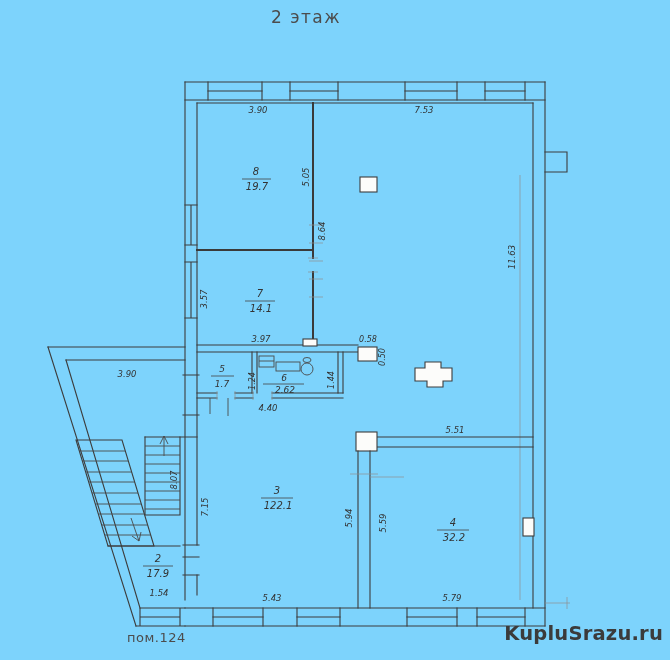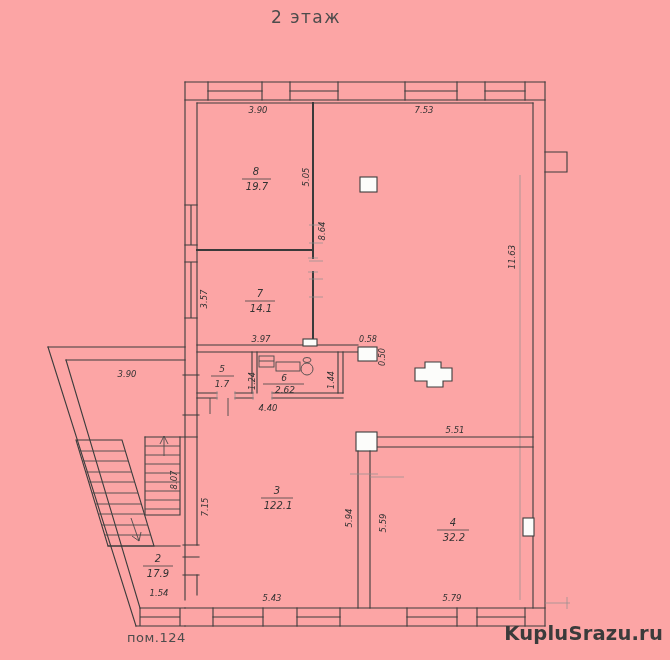--- a/index.html
+++ b/index.html
@@ -1,19 +1,19 @@
 <!DOCTYPE html>
 <html><head>
 <meta charset="utf-8">
 <style>
   html,body{margin:0;padding:0;}
   body{background:#e9e9e9;}
   .page{
     position:relative;width:670px;height:660px;margin:0 auto;
-    background:#fca5a5;overflow:hidden;
+    background:#7dd3fc;overflow:hidden;
     font-family:"DejaVu Sans", sans-serif;
   }
   svg{position:absolute;left:0;top:0;}
   
   .w{stroke:#3d3d3d;stroke-width:1.1;fill:none;stroke-linecap:square;}
   .w2{stroke:#3a3a3a;stroke-width:2;fill:none;stroke-linecap:square;}
   .thin{stroke:#8f8f8f;stroke-width:0.7;fill:none;}
   .fillbox{fill:#fcfcfa;stroke:#3d3d3d;stroke-width:1.1;}
   .fix{stroke:#4a4a4a;stroke-width:0.9;fill:none;}
   

